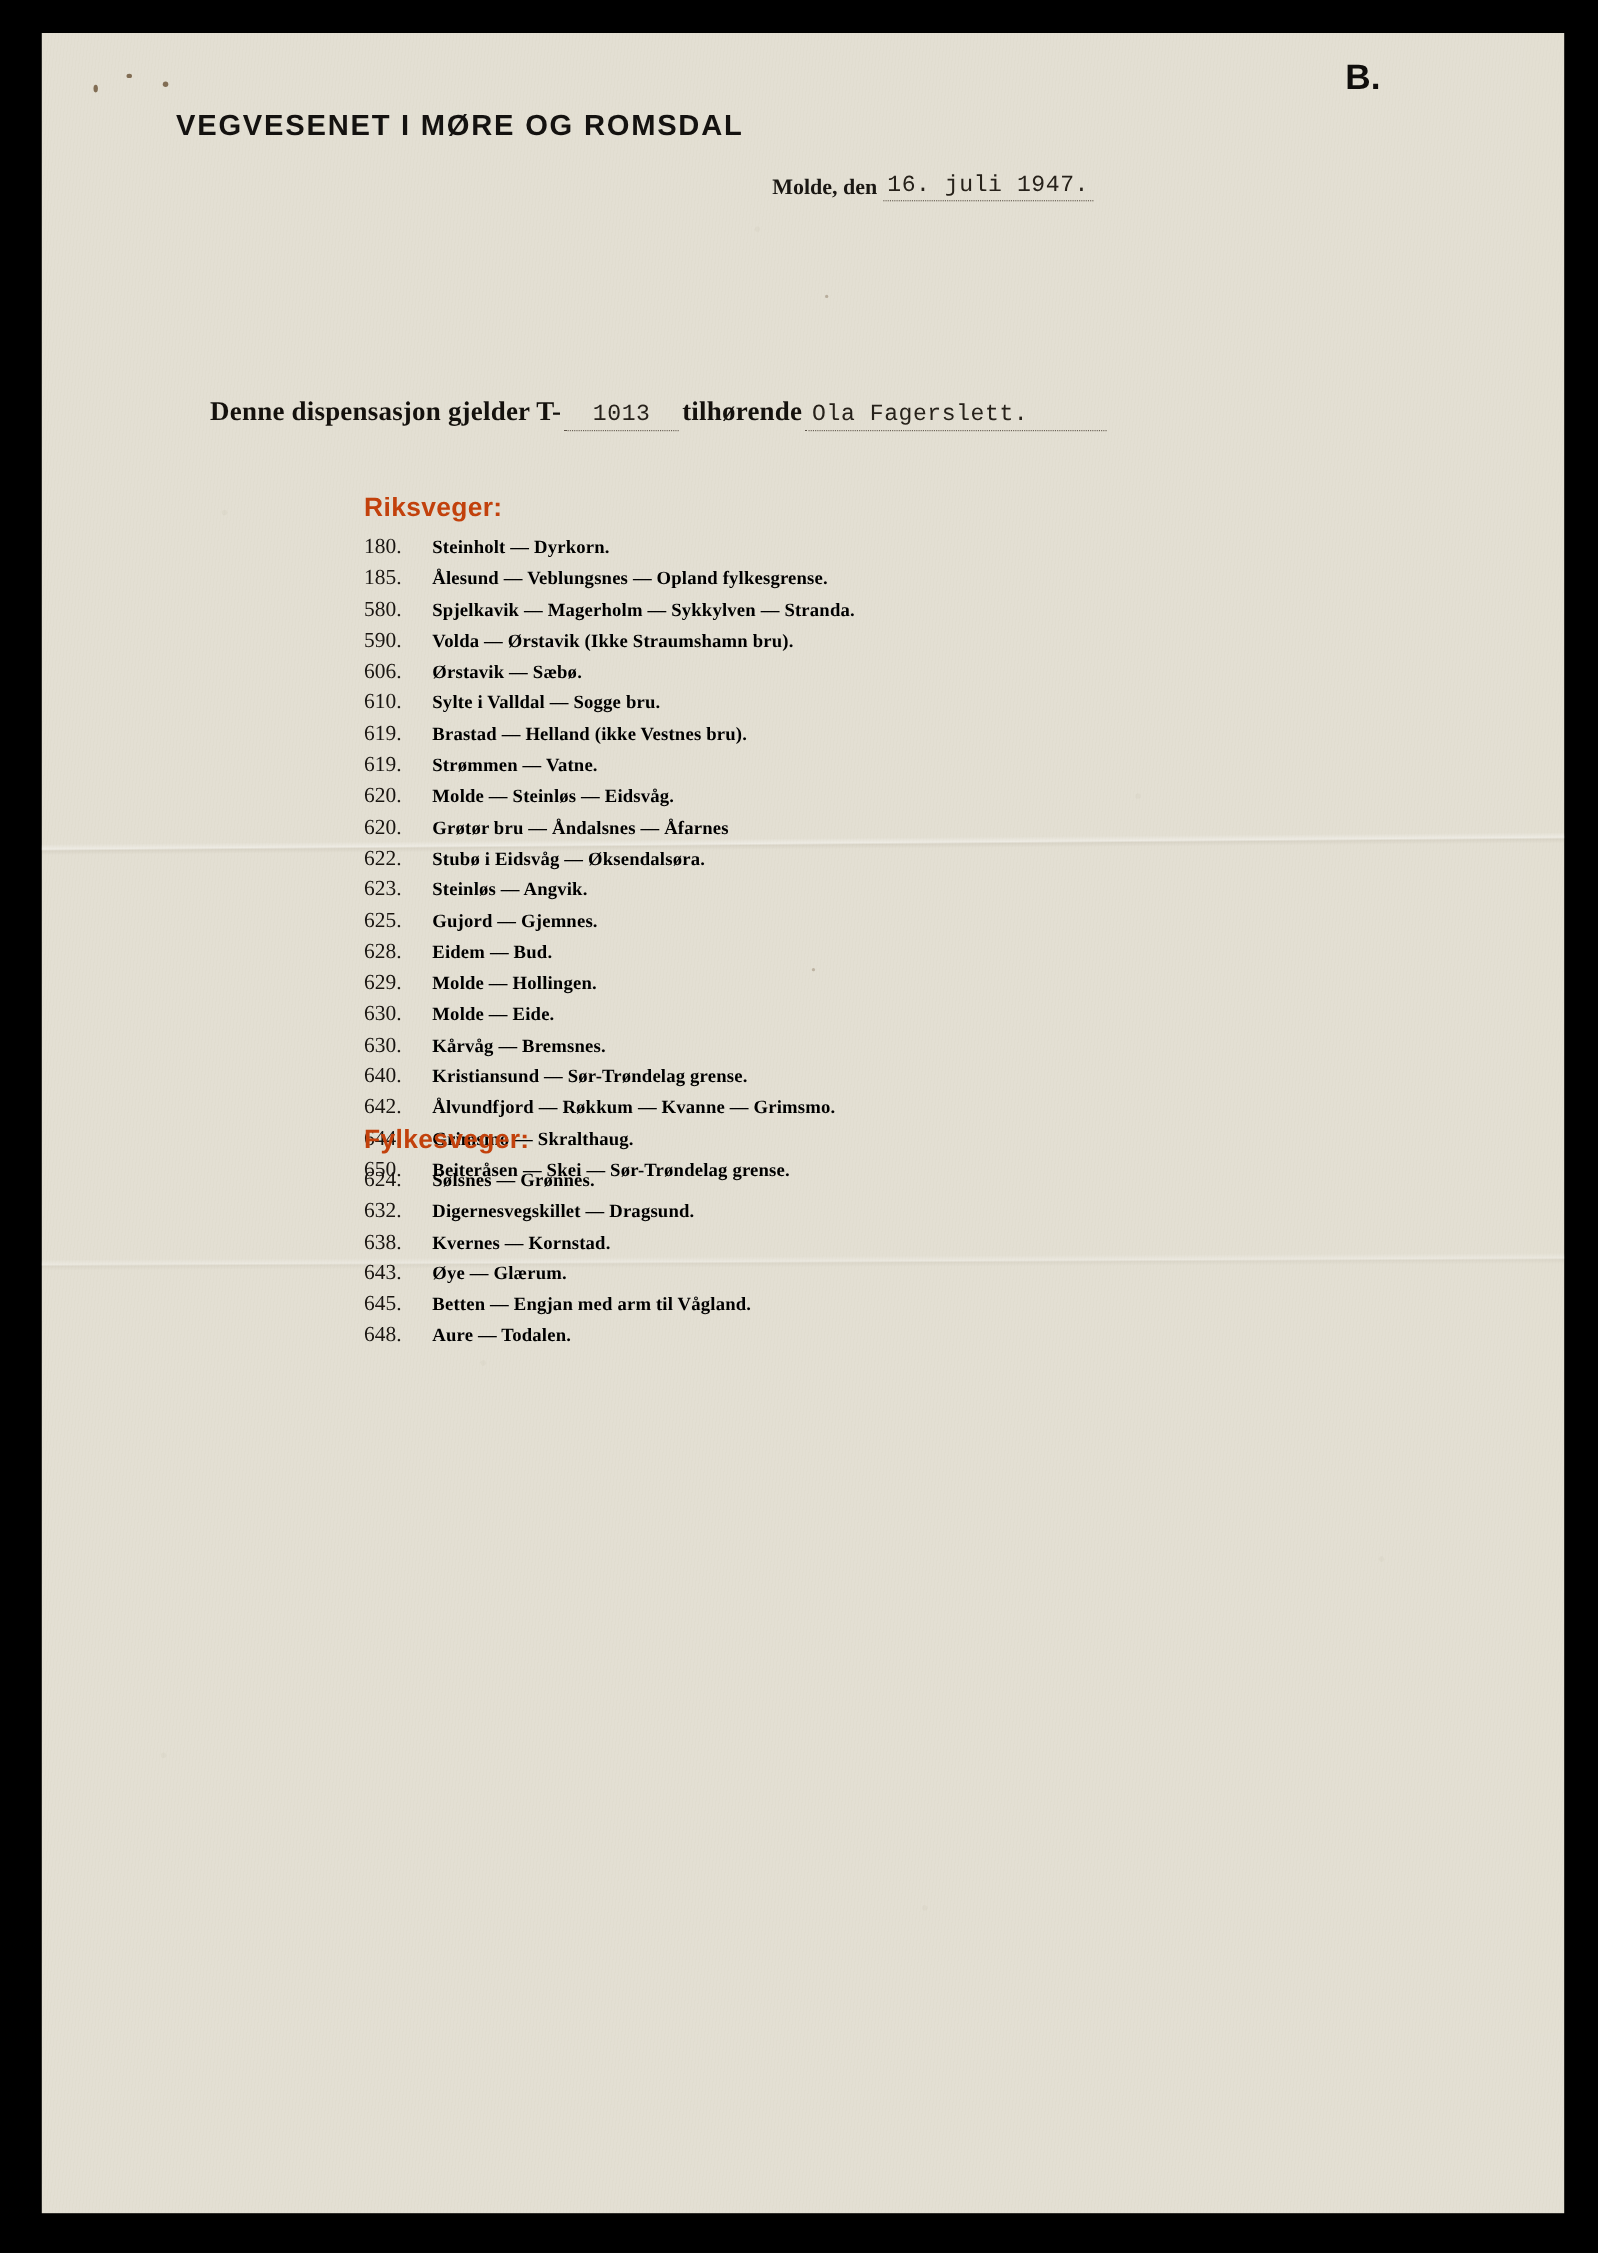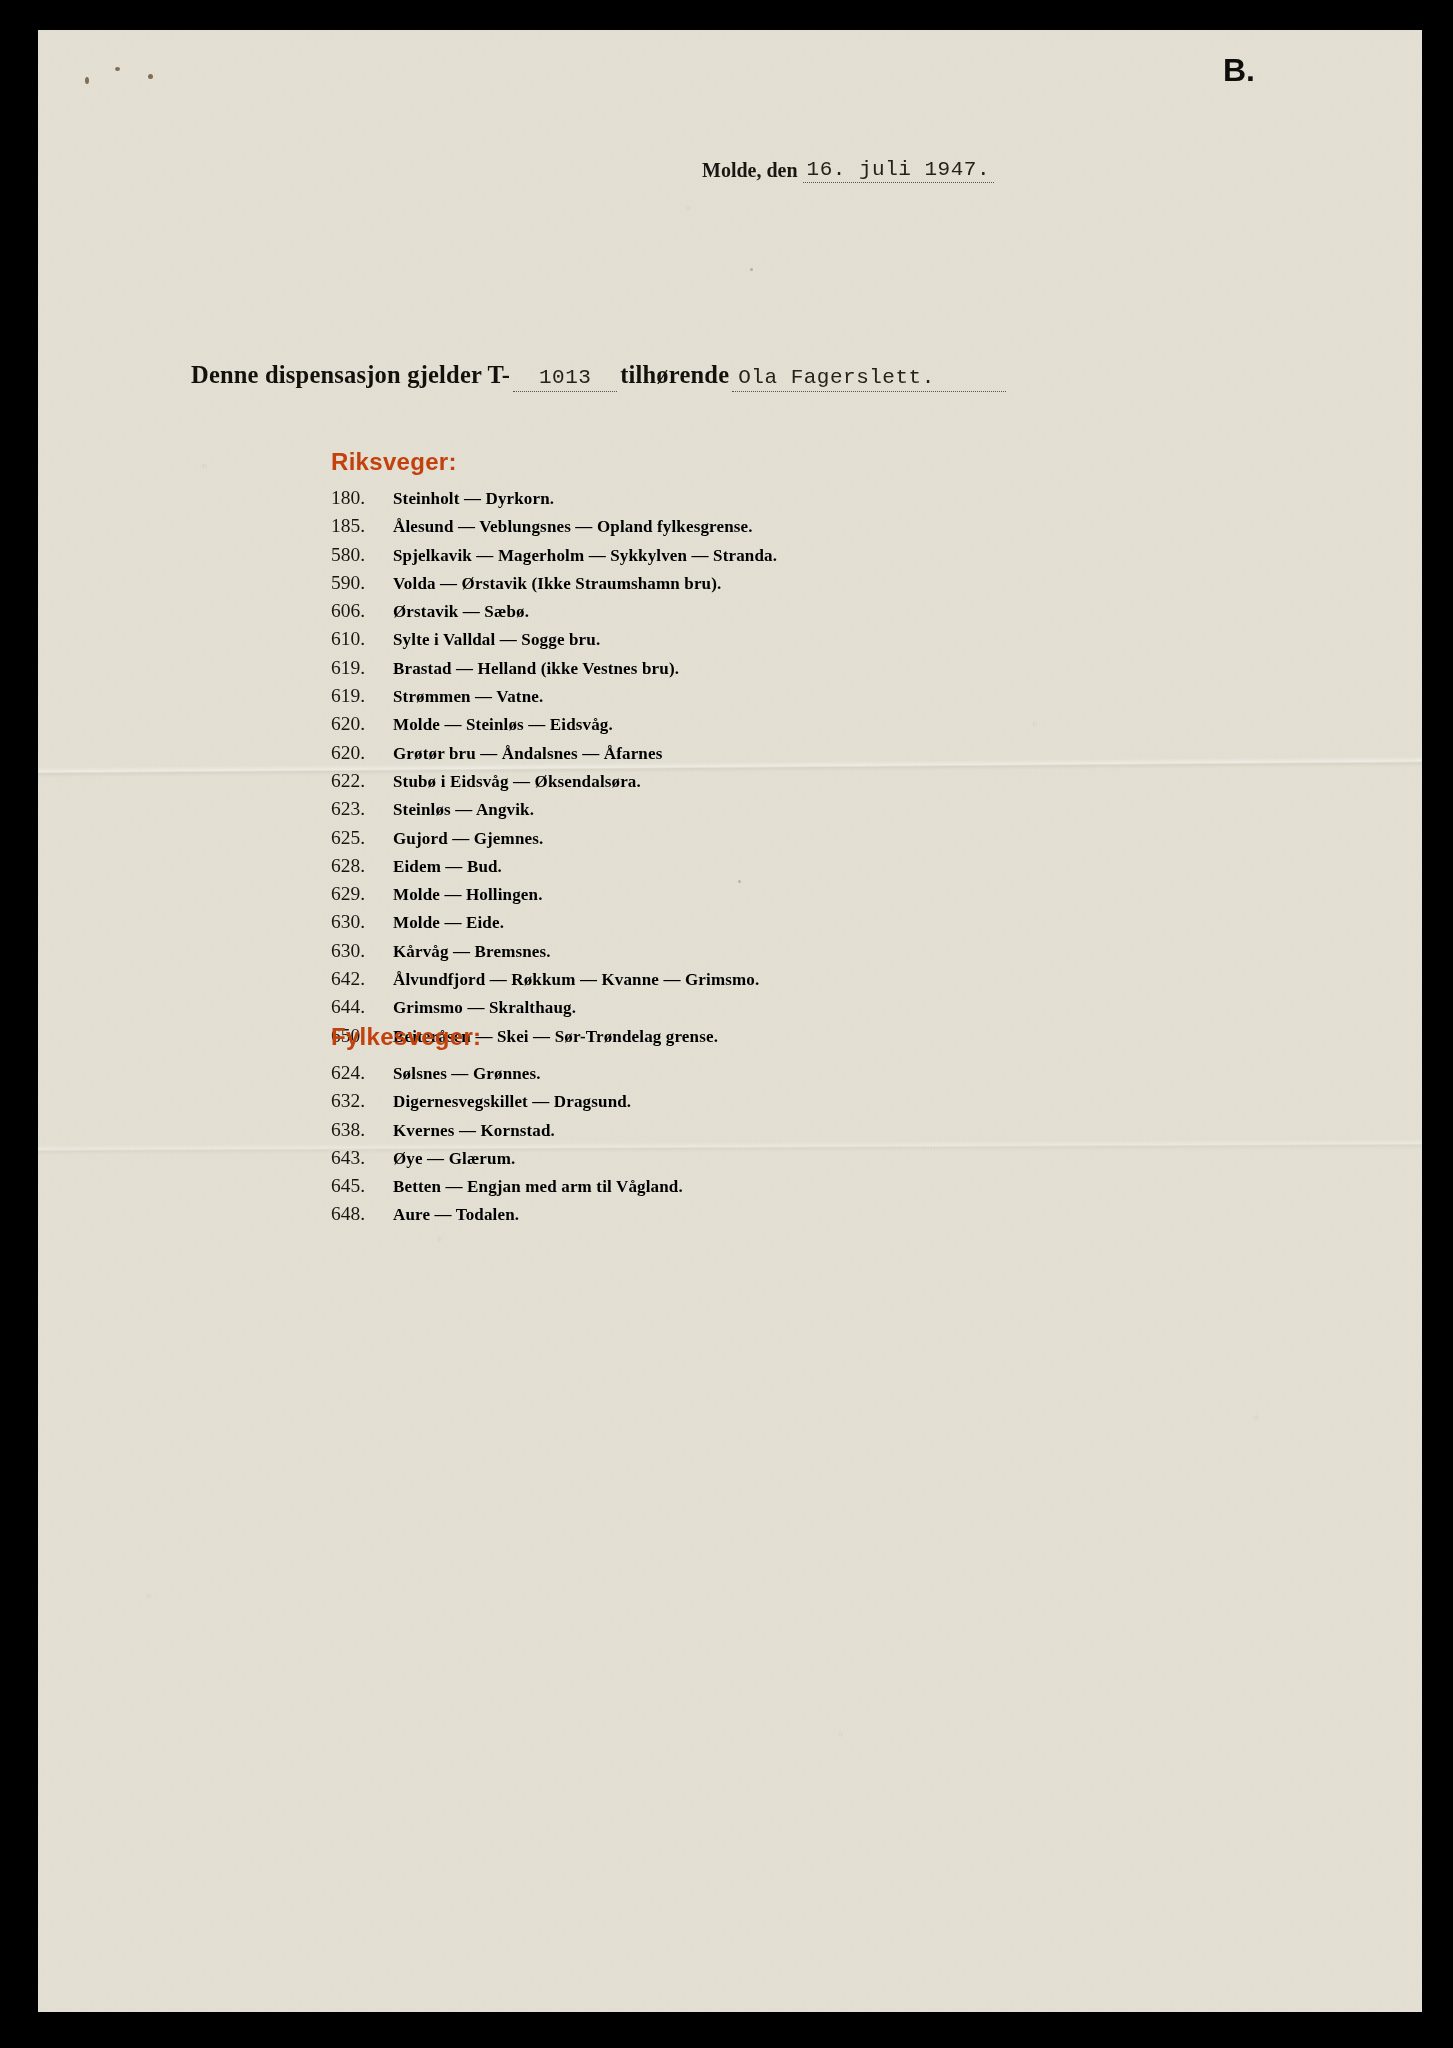--- a/index.html
+++ b/index.html
@@ -204,20 +204,21 @@
     <div class="crease c2"></div>
 
     <div class="speck" style="left:47px;  top:47px;  width:4px;  height:7px;"></div>
     <div class="speck" style="left:77px;  top:37px;  width:5px;  height:4px;"></div>
     <div class="speck" style="left:110px; top:44px;  width:5px;  height:5px;"></div>
     <div class="speck" style="left:712px; top:238px; width:3px;  height:3px; opacity:.35;"></div>
     <div class="speck" style="left:700px; top:850px; width:3px;  height:3px; opacity:.3;"></div>
 
     <div class="page-mark">B.</div>
 
+    <div class="letterhead">VEGVESENET I MØRE OG ROMSDAL</div>
 
     <div class="dateline">
       <span class="printed">Molde, den</span>
       <span class="rule typed">16. juli 1947.</span>
     </div>
 
     <div class="dispensation">
       <span class="printed">Denne dispensasjon gjelder T-</span>
       <span class="fill w-reg typed">1013</span>
       <span class="printed">tilhørende</span>
@@ -288,20 +289,24 @@
         </li>
         <li>
           <span class="road-no">630.</span>
           <span class="road-name">Molde — Eide.</span>
         </li>
         <li>
           <span class="road-no">630.</span>
           <span class="road-name">Kårvåg — Bremsnes.</span>
         </li>
         <li>
+          <span class="road-no">640.</span>
+          <span class="road-name">Kristiansund — Sør-Trøndelag grense.</span>
+        </li>
+        <li>
           <span class="road-no">642.</span>
           <span class="road-name">Ålvundfjord — Røkkum — Kvanne — Grimsmo.</span>
         </li>
         <li>
           <span class="road-no">644.</span>
           <span class="road-name">Grimsmo — Skralthaug.</span>
         </li>
         <li>
           <span class="road-no">650.</span>
           <span class="road-name">Beiteråsen — Skei — Sør-Trøndelag grense.</span>

